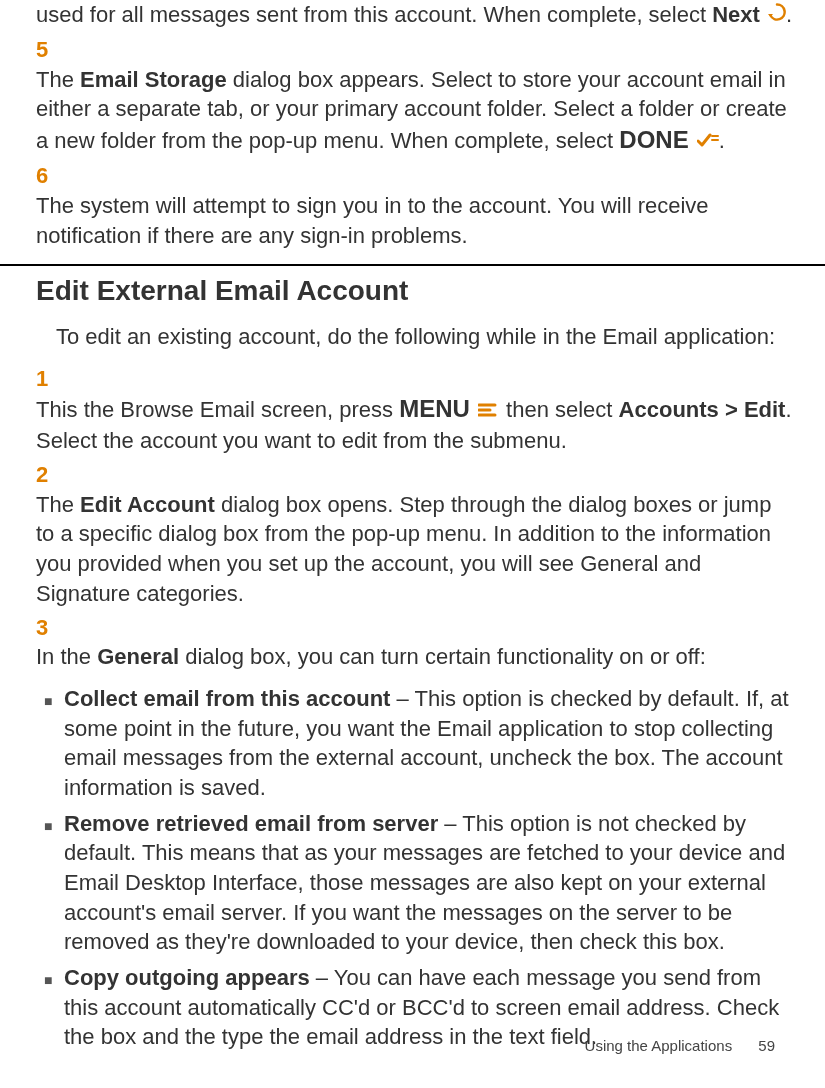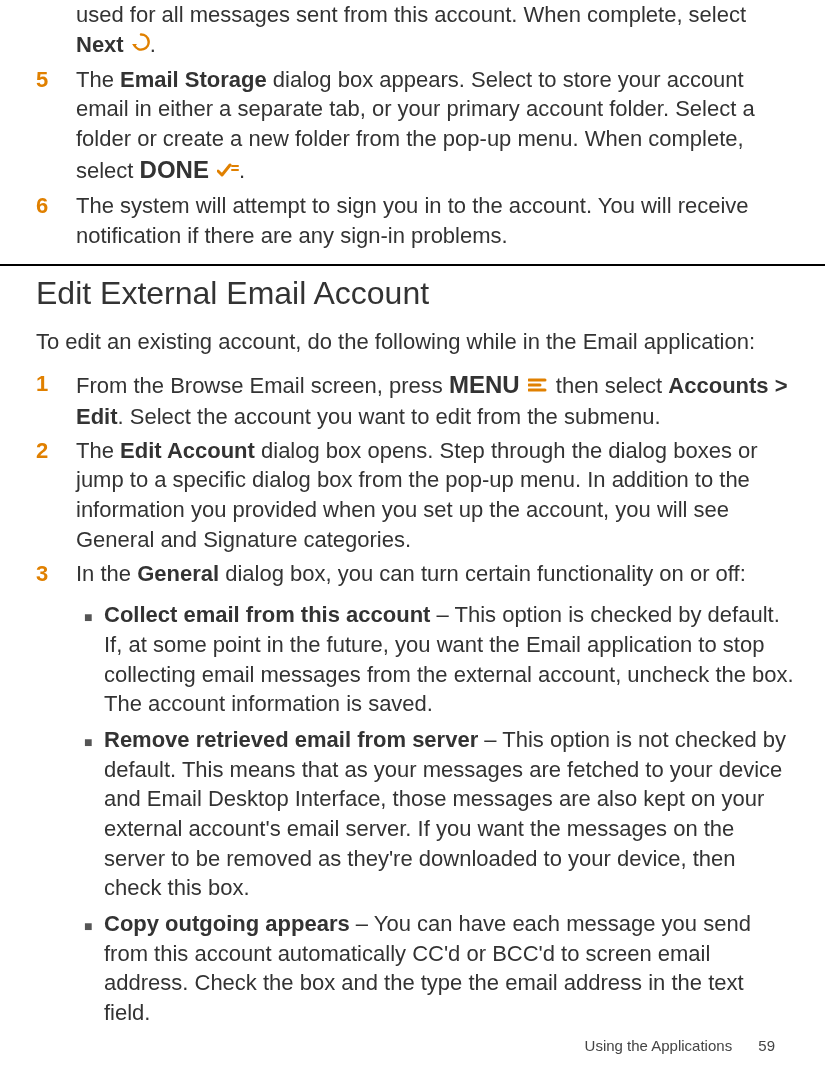--- a/index.html
+++ b/index.html
@@ -13,20 +13,21 @@
       font-family: Arial, Helvetica, sans-serif;
       font-size: 22px;
       line-height: 1.35;
       color: #333;
       padding: 0 30px 0 36px;
       position: relative;
     }
     .list-item {
       display: flex;
       margin-bottom: 4px;
+      flex-direction: column;
     }
     .num {
       color: #e08000;
       font-weight: bold;
       min-width: 40px;
       flex-shrink: 0;
     }
     .item-body {
       flex: 1;
     }
@@ -39,27 +40,28 @@
     }
     hr.divider {
       border: none;
       border-top: 2px solid #000;
       margin-top: 14px;
       margin-bottom: 6px;
       margin-left: -36px;
       margin-right: -30px;
     }
     .heading {
-      font-weight: normal;
-      font-size: 32px;
+      font-weight: bold;
+      font-size: 28px;
       margin-bottom: 12px;
     }
     .intro {
       margin-bottom: 12px;
       margin-top: 8px;
+      text-align: center;
     }
     .sub-list {
       margin-top: 12px;
     }
     .sub-item {
       display: flex;
       margin-bottom: 6px;
     }
     .bullet {
       min-width: 28px;
@@ -143,21 +145,21 @@
 
 <hr class="divider">
 
 <div class="heading">Edit External Email Account</div>
 
 <div class="intro">To edit an existing account, do the following while in the Email application:</div>
 
 <div class="list-item">
   <div class="num">1</div>
   <div class="item-body">
-    <span>From the Browse Email screen, press </span><span class="small-caps">MENU</span>
+    <span>This the Browse Email screen, press </span><span class="small-caps">MENU</span>
     <span class="icon-menu">
       <svg width="20" height="14" viewBox="0 0 20 14">
         <line x1="1" y1="2" x2="17" y2="2" stroke="#e08000" stroke-width="3" stroke-linecap="round"></line>
         <line x1="1" y1="7" x2="12" y2="7" stroke="#e08000" stroke-width="3" stroke-linecap="round"></line>
         <line x1="1" y1="12" x2="17" y2="12" stroke="#e08000" stroke-width="3" stroke-linecap="round"></line>
       </svg>
     </span><span> then select </span><span class="bold">Accounts &gt; Edit</span><span>. Select the account you want to edit from the submenu.</span>
   </div>
 </div>
 

